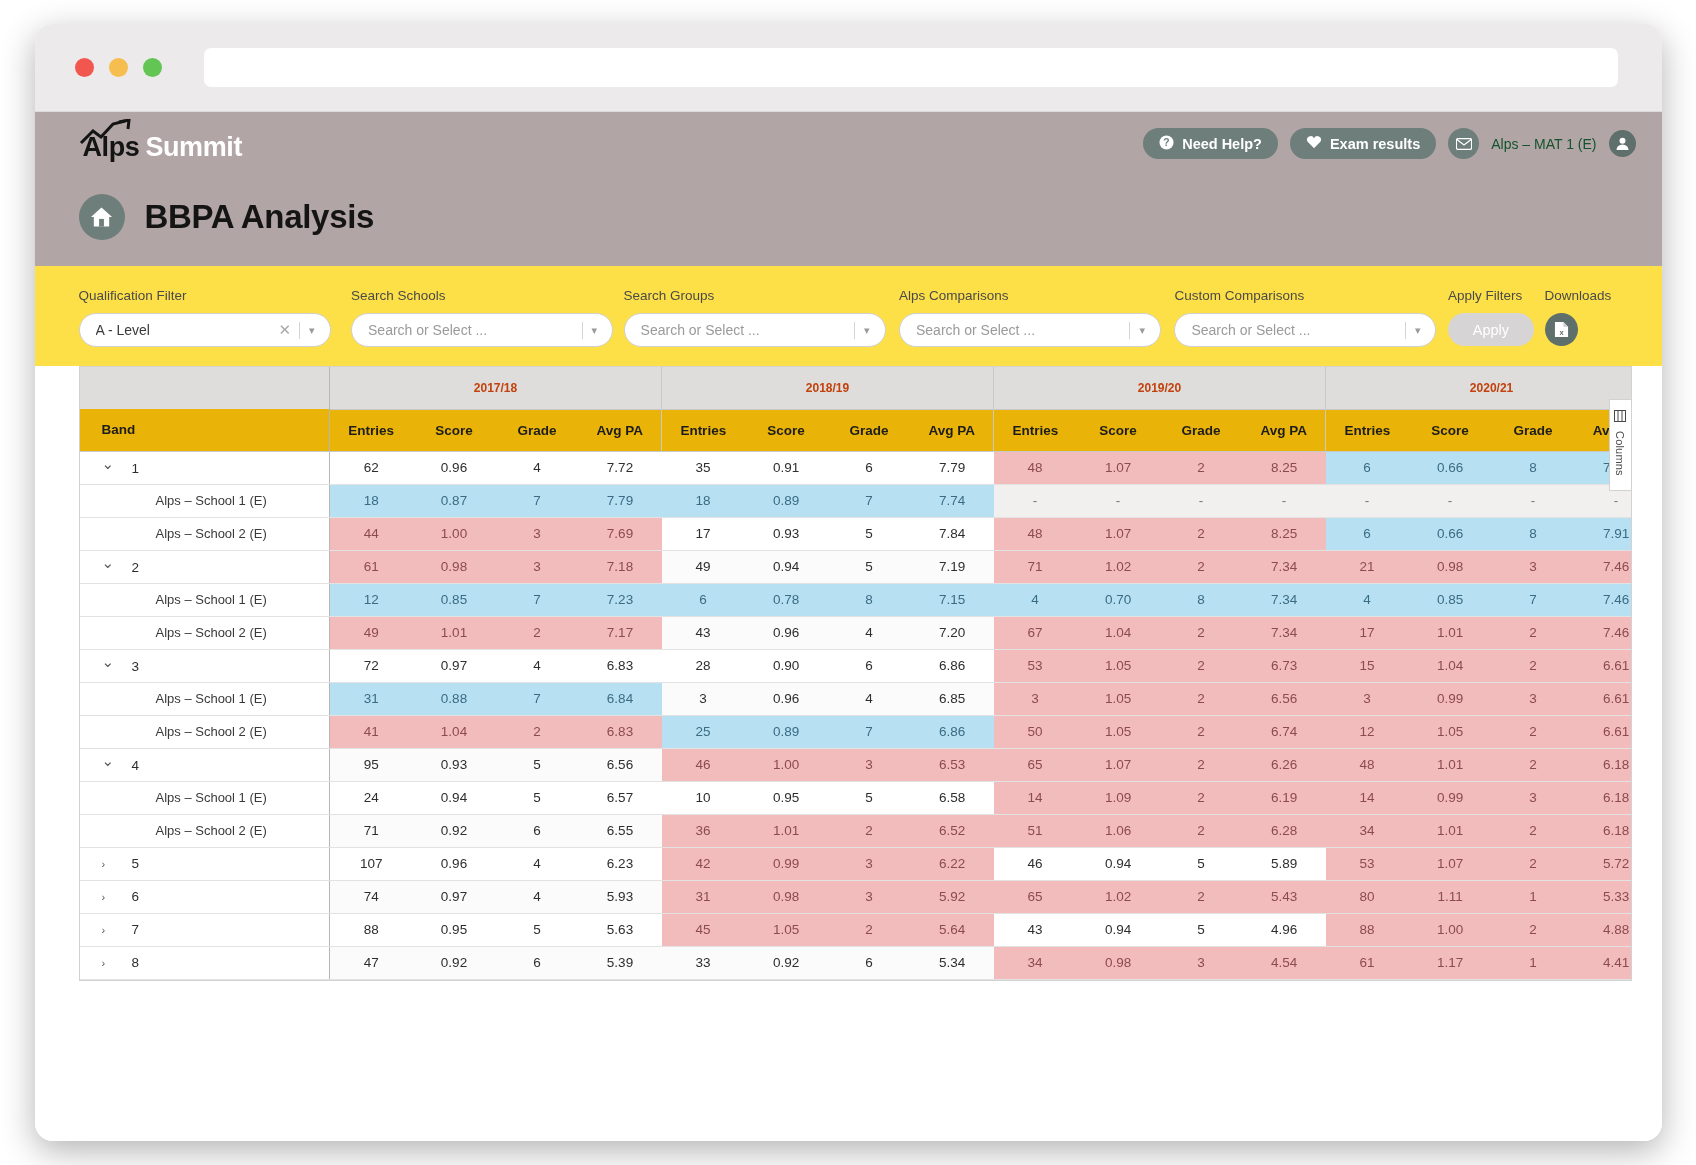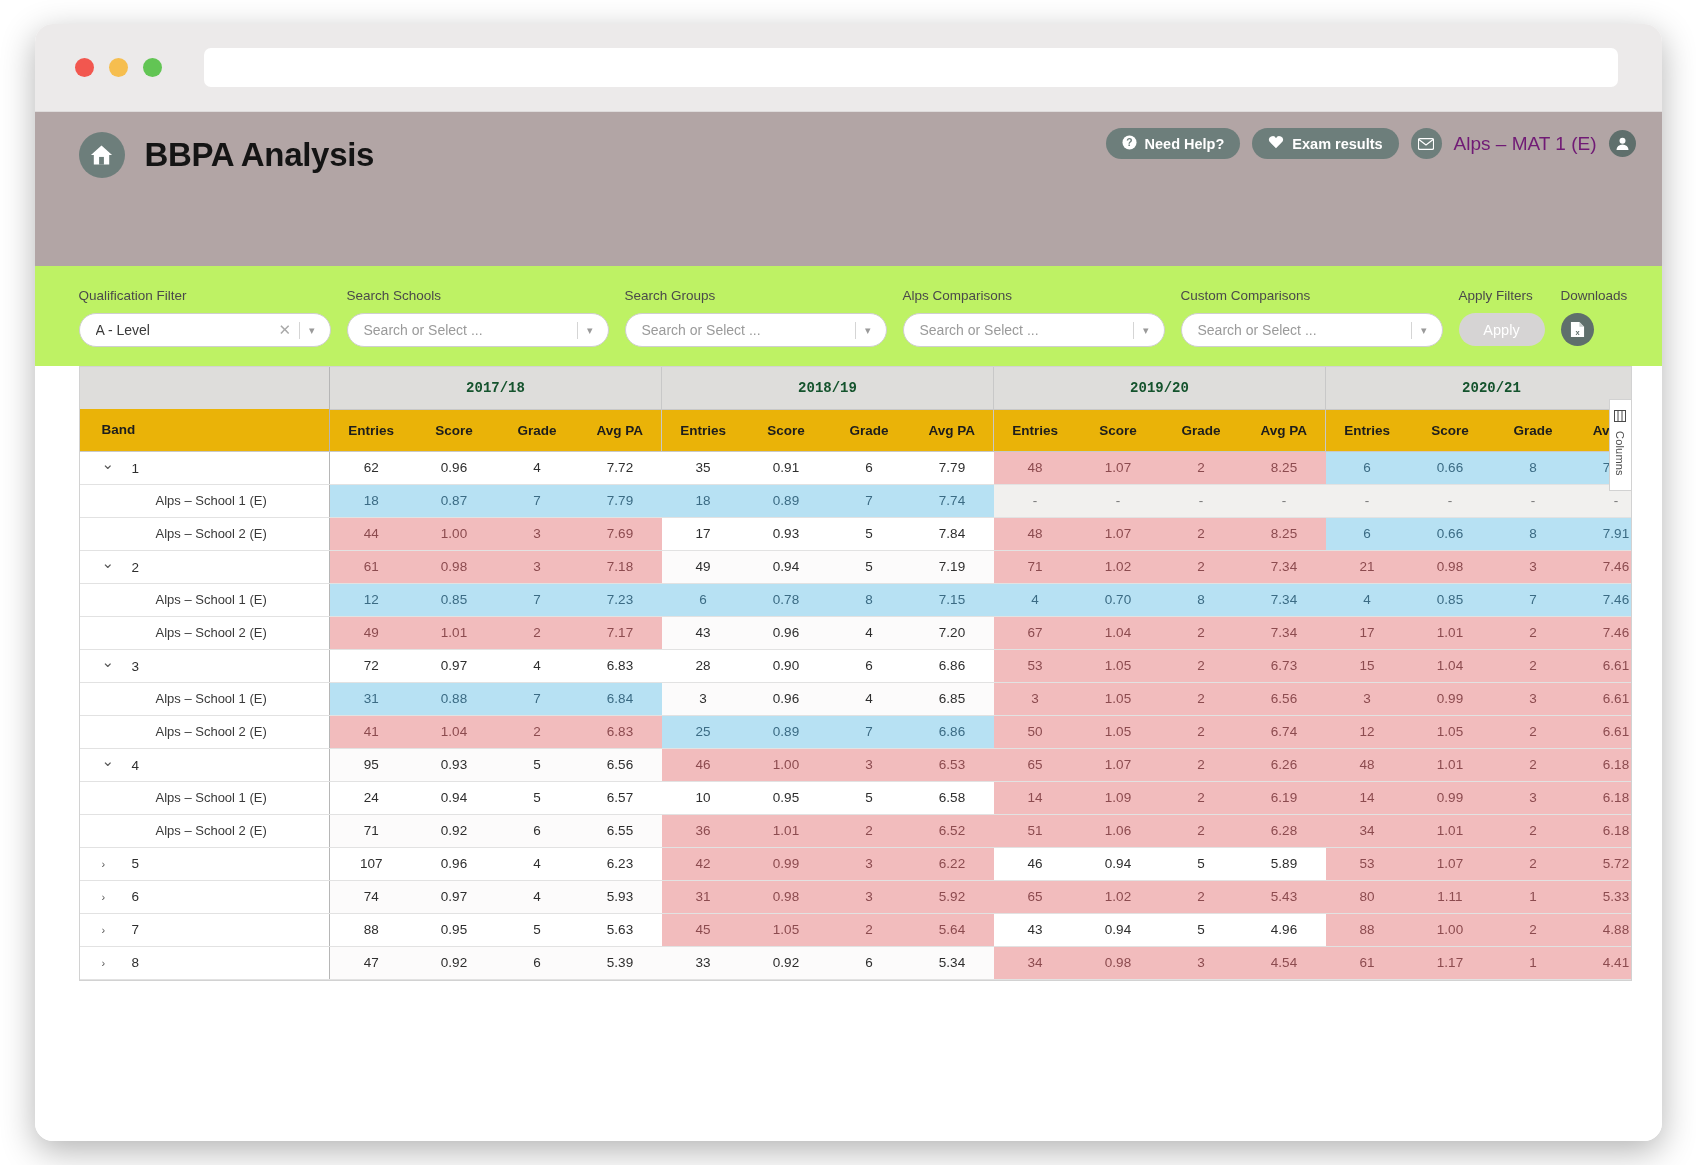--- a/index.html
+++ b/index.html
@@ -82,21 +82,21 @@
     padding: 0 16px;
     font-size: 14.5px; font-weight: bold;
     white-space: nowrap;
   }
   .circbtn {
     width: 31px; height: 31px; border-radius: 50%;
     background: #6d7e7b; color: #fff;
     display: flex; align-items: center; justify-content: center;
     font-size: 14px;
   }
-  .username { font-size: 19px; color: #701a75; white-space: nowrap; }
+  .username { font-size: 14px; color: #14532d; white-space: nowrap; }
   .avatar {
     width: 27px; height: 27px; border-radius: 50%;
     background: #5f6f6c; color: #fff;
     display: flex; align-items: center; justify-content: center;
     font-size: 14px;
   }
 
   .titlerow { display: flex; align-items: center; gap: 20px; margin-top: 20px; }
   .homebtn {
     width: 46px; height: 46px; border-radius: 50%;
@@ -104,24 +104,24 @@
     display: flex; align-items: center; justify-content: center;
   }
   .pagetitle {
     font-size: 33px; font-weight: bold; color: #141414;
     letter-spacing: -0.3px;
   }
 
   
   .filterbar {
     flex: 0 0 100px;
-    background: #bef264;
+    background: #fde047;
     display: flex; align-items: flex-start;
     padding: 22px 30px 0 44px;
-    gap: 16px;
+    gap: 0;
   }
   .filtergroup { display: flex; flex-direction: column; }
   .filterlabel { font-size: 13.5px; color: #4a4a4a; margin-bottom: 10px; }
   .select {
     height: 34px;
     border: 1px solid #cfcfcf;
     border-radius: 17px;
     background: #fff;
     display: flex; align-items: center;
     padding: 0 6px 0 16px;
@@ -155,24 +155,23 @@
     border: 1px solid #d2d2d2;
     flex: 0 0 auto;
     position: relative;
     overflow: hidden;
     background: #fff;
   }
   table { border-collapse: collapse; width: 100%; table-layout: fixed; }
   .grouphdr th {
     background: #dedddb;
     height: 42px;
-    font-size: 14px; font-weight: bold; color: #14532d;
+    font-size: 12px; font-weight: bold; color: #c2410c;
     border-right: 1px solid #c8c8c8;
     border-bottom: 1px solid #c8c8c8;
-    font-family: Liberation Mono, monospace;
   }
   .grouphdr th.bandspacer { border-right: 1px solid #b6b6b6; border-bottom: none; }
   .colhdr th {
     background: #eab308;
     height: 42px;
     font-size: 13.5px; font-weight: bold; color: #1d1d1d;
     border-bottom: 1px solid #c8c8c8;
   }
   .colhdr th.bandcol { text-align: left; padding-left: 22px; border-right: 1px solid #b6b6b6; }
   .colhdr th.yr-end { border-right: 1px solid #c8c8c8; }
@@ -227,20 +226,32 @@
     <div class="titlebar">
       <div class="lights">
         <span class="light red"></span>
         <span class="light yellow"></span>
         <span class="light green"></span>
       </div>
       <div class="urlbar"></div>
     </div>
 
     <div class="appheader">
+      <div class="brandrow">
+        <div class="logo">
+          <span class="mark">
+            <svg width="56" height="26" viewBox="0 0 56 26">
+              <polyline points="2,24 14,12 22,18 34,5 46,2" fill="none" stroke="#141414" stroke-width="3"></polyline>
+              <polyline points="40,3 50,1 49,10" fill="none" stroke="#141414" stroke-width="3"></polyline>
+            </svg>
+          </span>
+          <span class="alps">Alps</span>
+          <span class="summit">Summit</span>
+        </div>
+      </div>
 
       <div class="hdr-right">
         <div class="pill">
           <span>
             <svg width="15" height="15" viewBox="0 0 16 16">
                 <circle cx="8" cy="8" r="7.5" fill="#fff"></circle>
                 <text x="8" y="12" font-size="11" font-family="Liberation Sans" font-weight="bold" text-anchor="middle" fill="#6d7e7b">?</text>
               </svg>
           </span>
           <span>Need Help?</span>

